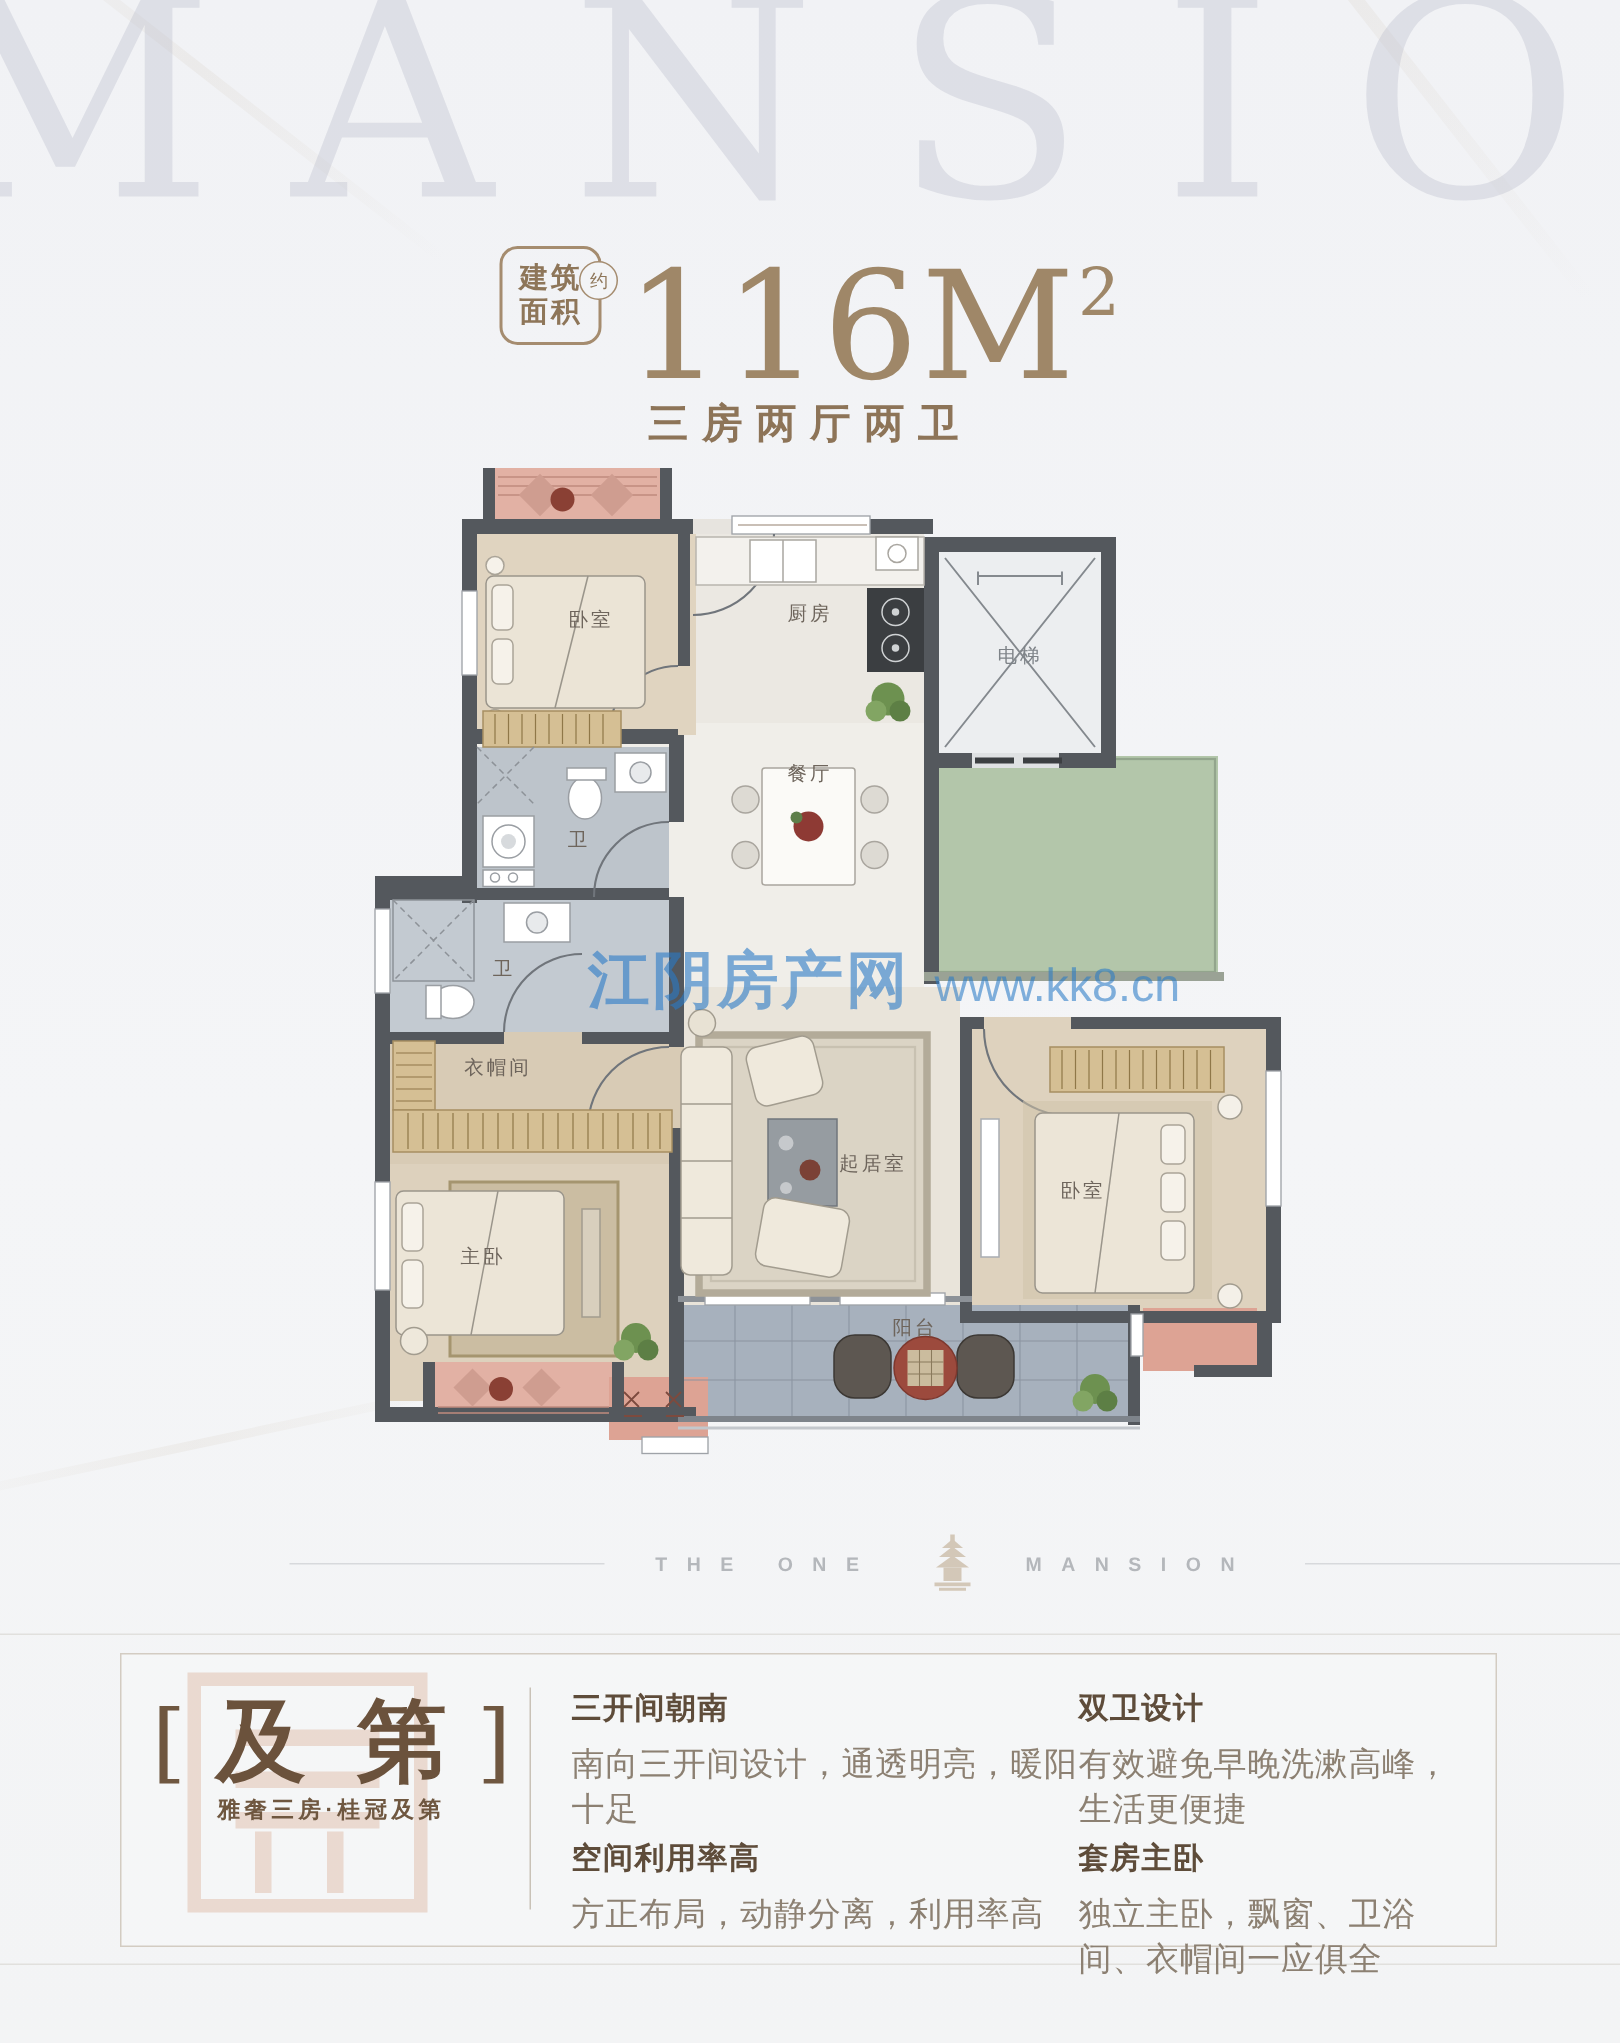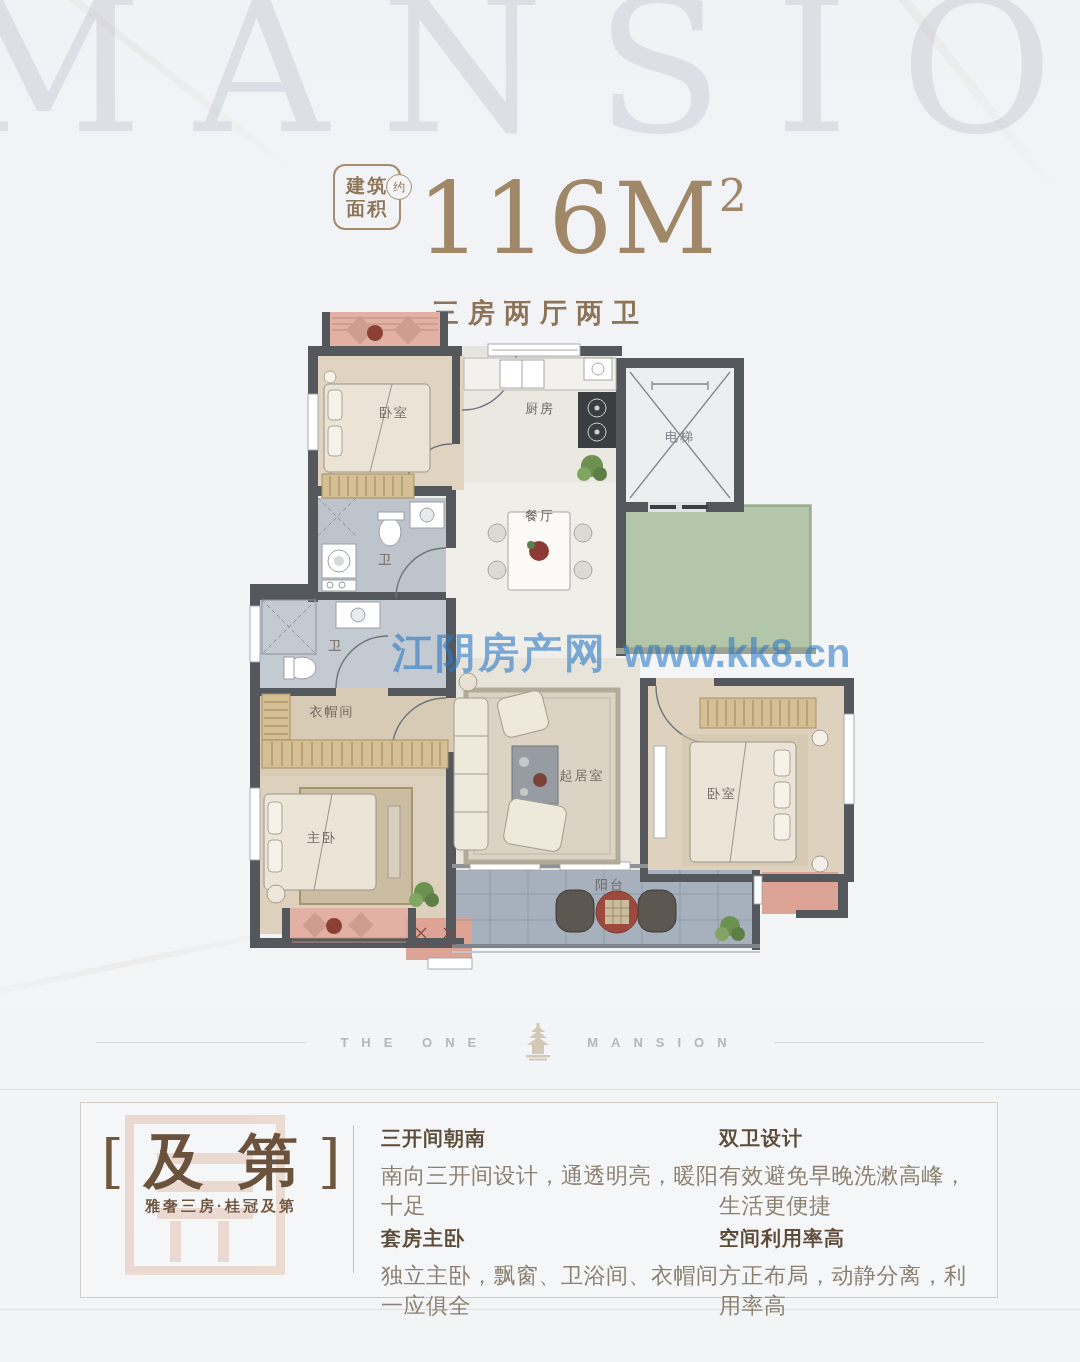--- a/index.html
+++ b/index.html
@@ -33,36 +33,36 @@
   .badge .approx{
     position:absolute; right:-13px; top:8px; width:24px; height:24px; border-radius:50%;
     border:1.5px solid #a58c6f; background:#f3f4f6; color:#8e7659;
     font-size:12px; line-height:24px; text-align:center;
   }
   .area{
     font-family:"DejaVu Serif",serif; color:#9f8768; font-size:100px; line-height:92px;
     letter-spacing:2px;
   }
   .area sup{font-size:44px; vertical-align:42px; letter-spacing:0;}
-  .subtitle{margin-top:30px; font-size:27px; color:#8d7458; letter-spacing:9px; font-weight:bold;}
+  .subtitle{margin-top:0; font-size:27px; color:#8d7458; letter-spacing:9px; font-weight:bold;}
 
   
   svg.plan{position:absolute; left:240px; top:300px; width:620px; height:680px;}
   .lbl{font-family:"Liberation Sans",sans-serif; font-size:13px; fill:#6e655c; letter-spacing:2px; text-anchor:middle;}
   .lbl-light{fill:#7e8388;}
 
   .site-wm{
     position:absolute; left:392px; top:626px; display:flex; align-items:baseline; gap:16px;
     pointer-events:none;
   }
   .site-wm .s1{font-size:41px; font-weight:bold; color:rgba(42,122,198,.60); letter-spacing:2px;}
-  .site-wm .s2{font-size:40px; font-weight:bold; color:rgba(42,122,198,.58);}
+  .site-wm .s2{font-size:31px; font-weight:normal; color:rgba(42,122,198,.58);}
 
   
-  .brand{position:absolute; left:0; top:1022px; width:1080px; display:flex; align-items:center; justify-content:center; gap:34px;}
+  .brand{position:absolute; left:0; top:1022px; width:1080px; display:flex; align-items:center; justify-content:flex-end; gap:34px;}
   .brand .line{width:210px; height:1px; background:#d7d9dc;}
   .brand .word{font-size:13px; color:#b4b7bb; letter-spacing:13px; font-weight:bold;}
   .pagoda{width:30px; height:40px; opacity:.75;}
 
   
   .hairline{position:absolute; left:0; width:1080px; height:1px; background:#e1e0dd;}
   .hl-top{top:1089px;} .hl-bottom{top:1309px;}
   .info-box{
     position:absolute; left:80px; top:1102px; width:916px; height:194px;
     border:1px solid #d3ccc2; background:rgba(246,247,248,.55);
@@ -408,23 +408,23 @@
     <div class="features">
       <div class="feature">
         <div class="f-title">三开间朝南</div>
         <div class="f-desc">南向三开间设计，通透明亮，暖阳十足</div>
       </div>
       <div class="feature">
         <div class="f-title">双卫设计</div>
         <div class="f-desc">有效避免早晚洗漱高峰，生活更便捷</div>
       </div>
       <div class="feature">
+        <div class="f-title">空间利用率高</div>
+        <div class="f-desc">方正布局，动静分离，利用率高</div>
+      </div>
+      <div class="feature">
         <div class="f-title">套房主卧</div>
         <div class="f-desc">独立主卧，飘窗、卫浴间、衣帽间一应俱全</div>
       </div>
-      <div class="feature">
-        <div class="f-title">空间利用率高</div>
-        <div class="f-desc">方正布局，动静分离，利用率高</div>
-      </div>
     </div>
   </div>
 
 </div>
 
 </body></html>

